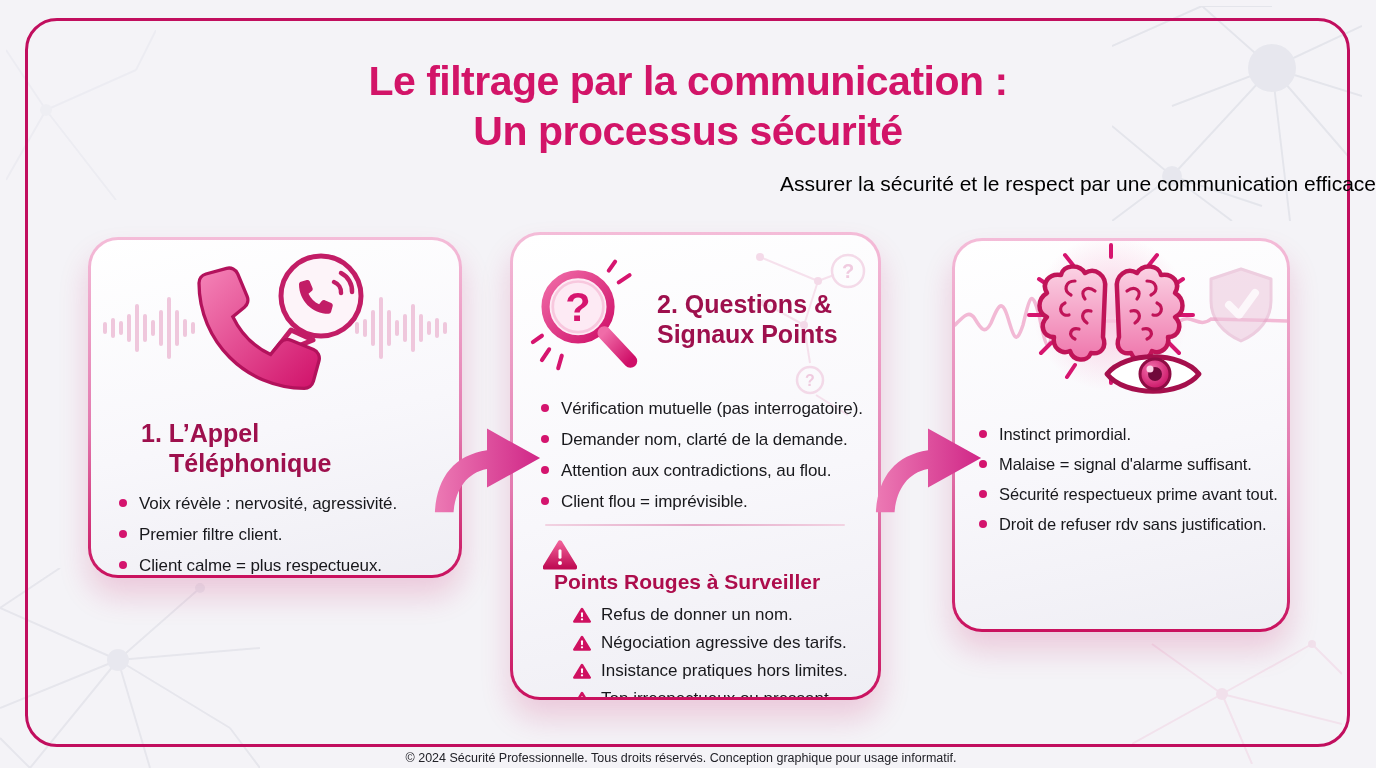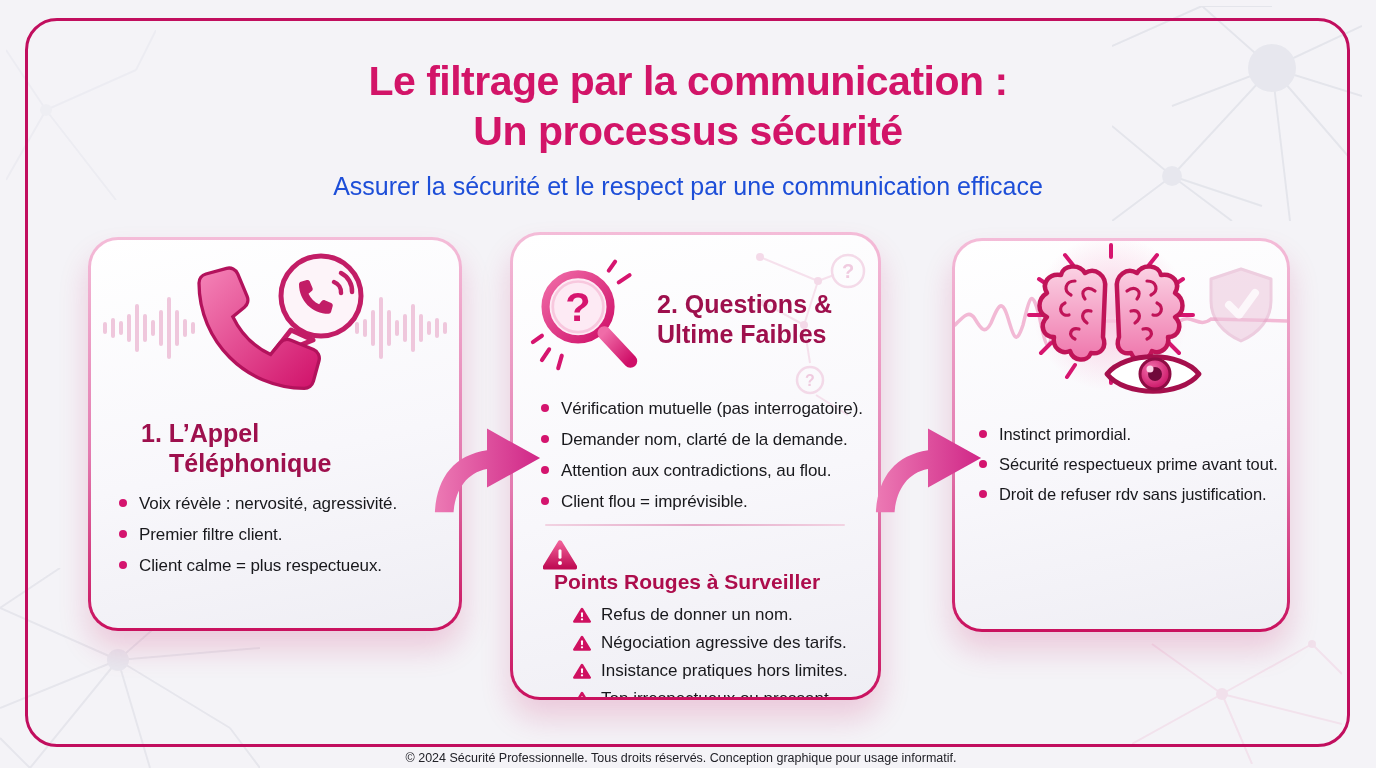--- a/index.html
+++ b/index.html
@@ -14,29 +14,29 @@
   .net-tl { top:30px; left:6px; opacity:.55; }
   .net-br { bottom:4px; right:34px; opacity:.6; }
 
   
   .frame { position:absolute; left:25px; top:18px; width:1325px; height:729px;
            border:3.5px solid #c10e5e; border-radius:32px; z-index:1; }
 
   
   .header { position:absolute; top:56px; left:0; right:0; text-align:center; z-index:2; }
   .main-title { font-size:41px; line-height:50px; font-weight:800; color:#d21468; letter-spacing:-0.5px; }
-  .subtitle { margin-top:16px; font-size:25px; color:#1d4ed8; }
+  .subtitle { margin-top:16px; font-size:21px; color:#000000;text-align:right; }
 
   
   .card { position:absolute; z-index:3; border-radius:30px; padding:3px;
           background:linear-gradient(180deg,#f4bcd8 0%,#e37bb0 55%,#c9115e 100%);
           box-shadow:0 18px 30px rgba(201,17,94,0.18); }
   .card-inner { width:100%; height:100%; border-radius:27px; position:relative; overflow:hidden;
                 background:linear-gradient(168deg,#ffffff 0%,#f8f7fb 55%,#efeef4 100%); }
-  .card-1 { left:88px;  top:237px; width:374px; height:394px; }
+  .card-1 { left:88px;  top:237px; width:374px; height:341px; }
   .card-2 { left:510px; top:232px; width:371px; height:468px; }
   .card-3 { left:952px; top:238px; width:338px; height:394px; }
 
   .card-title { font-size:25px; line-height:30px; font-weight:800; color:#9e104d; }
   .card-1 .card-title { margin:8px 0 0 50px; }
   .card-3 .card-title { margin:8px 0 0 46px; }
   .t2-indent { padding-left:28px; }
 
   ul.bullets { list-style:none; margin:16px 0 0 26px; }
   ul.bullets li { position:relative; padding-left:22px; font-size:17px; letter-spacing:-0.1px;
@@ -179,21 +179,21 @@
             </linearGradient>
           </defs>
           <path d="M88,14 L95,4 M99,27 L111,19 M14,86 L4,93 M22,101 L14,113 M36,108 L32,122" stroke="#d6156f" stroke-width="4.5" stroke-linecap="round" fill="none"></path>
           <circle cx="54" cy="54" r="36" fill="#fdeaf4" stroke="url(#gMag)" stroke-width="9"></circle>
           <circle cx="54" cy="54" r="28" fill="none" stroke="#f8c8de" stroke-width="3"></circle>
           <text x="54" y="70" font-size="46" font-weight="bold" fill="#d6156f" text-anchor="middle">?</text>
           <line x1="83" y1="83" x2="112" y2="114" stroke="url(#gMag)" stroke-width="15" stroke-linecap="round"></line>
         </svg>
         <div class="card-title card2-title">
           <div>2. Questions &amp;</div>
-          <div>Ultime Faibles</div>
+          <div>Signaux Points</div>
         </div>
       </div>
       <ul class="bullets">
         <li>Vérification mutuelle (pas interrogatoire).</li>
         <li>Demander nom, clarté de la demande.</li>
         <li>Attention aux contradictions, au flou.</li>
         <li>Client flou = imprévisible.</li>
       </ul>
       <div class="divider"></div>
       <div class="warn-head">
@@ -283,20 +283,21 @@
           <g transform="translate(148,104)">
             <path d="M4,29 C22,6 78,6 96,29 C78,52 22,52 4,29 Z" fill="#ffffff" stroke="#a50f4c" stroke-width="5" stroke-linejoin="round"></path>
             <circle cx="52" cy="29" r="15" fill="url(#gIris)" stroke="#8e0c44" stroke-width="3"></circle>
             <circle cx="52" cy="29" r="7" fill="#70093a"></circle>
             <circle cx="47" cy="24" r="3.5" fill="#fbd6e8"></circle>
           </g>
         </svg>
       </div>
       <ul class="bullets">
         <li>Instinct primordial.</li>
+        <li>Malaise = signal d'alarme suffisant.</li>
         <li>Sécurité respectueux prime avant tout.</li>
         <li>Droit de refuser rdv sans justification.</li>
       </ul>
     </div>
   </div>
 
   <svg class="flow-arrow arrow-1" width="118" height="104" viewBox="0 0 120 104">
     <defs>
       <linearGradient id="gArr1" x1="0" y1="0" x2="1" y2="0">
         <stop offset="0" stop-color="#ec7ab4"></stop>

